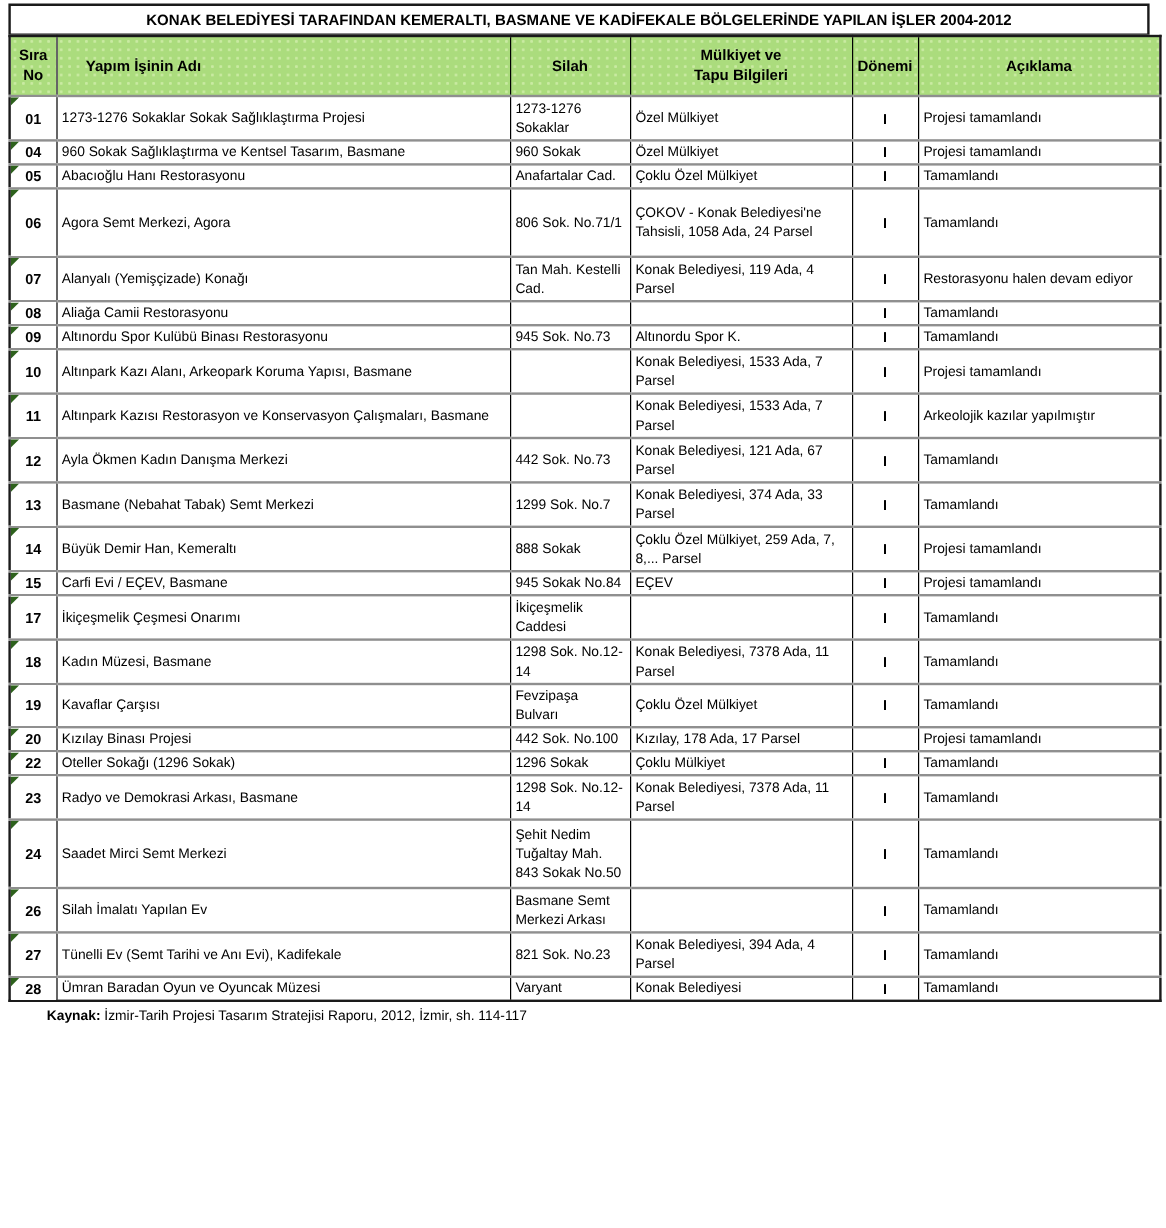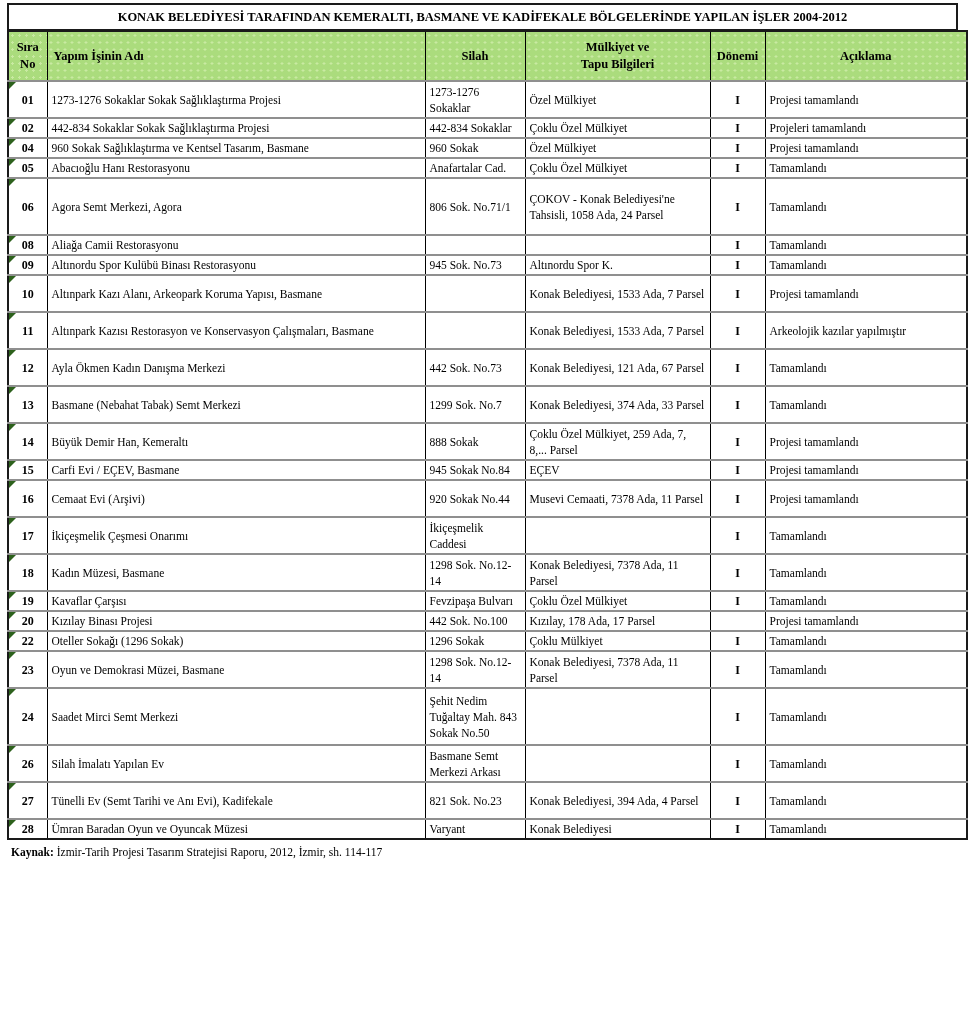--- a/index.html
+++ b/index.html
@@ -10,21 +10,21 @@
     --row_divider:#8f8f8f;
   }
   *{box-sizing:border-box;margin:0;padding:0;}
   html,body{background:#fff;}
   body{
     width:972px;height:1023px;
     font-family:"Liberation Sans",sans-serif;
     color:#000;
     position:relative;
   }
-  .page{width:964px;height:1023px;padding:3px 6px 0 7px;font-family:Liberation Serif, serif;}
+  .page{width:964px;height:1023px;padding:3px 6px 0 7px;}
 
   .title-box{
     border:2px solid var(--border_dark);
     border-bottom:1px solid var(--border_dark);
     background:#fff;
     text-align:center;
     font-weight:bold;
     font-size:12.5px;
     padding:5px 2px 4px 2px;
     letter-spacing:0px;
@@ -57,21 +57,21 @@
     font-weight:bold;
     font-size:12.5px;
     text-align:center;
     white-space:pre-line;
     height:50px;
     border-top:1.5px solid #000;
     border-bottom:2px solid var(--row_divider);
     padding:2px 3px;
     line-height:1.35;
   }
-  thead th.h-name{text-align:left;padding-left:6px;}
+  thead th.h-name{text-align:left;padding-left:24px;}
 
   tbody tr{height:20px;}
   tbody tr.lines-2{height:37px;margin-left:20px;}
   tbody tr.lines-3{height:57px;}
   tbody tr + tr td{border-top:2px solid var(--row_divider);}
 
   tbody td{
     font-size:11.5px;
     line-height:16px;
     padding:1px 4px;
@@ -94,21 +94,21 @@
   td.c-donem{
     text-align:center;
     font-weight:bold;
     font-size:12px;
   }
 
   .source-line{
     font-size:11.5px;
     padding:6px 0 0 4px;
   }
-  .source-line .src-label{font-weight:bold;}
+  .source-line .src-label{font-weight:bold;margin-left:28px;}
 </style>
 </head>
 <body>
 
 <div class="page">
 
   <div class="title-box">KONAK BELEDİYESİ TARAFINDAN KEMERALTI, BASMANE VE KADİFEKALE BÖLGELERİNDE YAPILAN İŞLER 2004-2012</div>
 
   <table class="main">
     <colgroup>
@@ -139,31 +139,20 @@
     </td>
     <td class="c-name">1273-1276 Sokaklar Sokak Sağlıklaştırma Projesi</td>
     <td class="c-adres">1273-1276 Sokaklar</td>
     <td class="c-mulk">Özel Mülkiyet</td>
     <td class="c-donem">I</td>
     <td class="c-acik">Projesi tamamlandı</td>
   </tr>
         <tr>
     <td class="c-sira">
       <span class="flag"></span>
-      <span class="no">02</span>
-    </td>
-    <td class="c-name">442-834 Sokaklar Sokak Sağlıklaştırma Projesi</td>
-    <td class="c-adres">442-834 Sokaklar</td>
-    <td class="c-mulk">Çoklu Özel Mülkiyet</td>
-    <td class="c-donem">I</td>
-    <td class="c-acik">Projeleri tamamlandı</td>
-  </tr>
-        <tr>
-    <td class="c-sira">
-      <span class="flag"></span>
       <span class="no">04</span>
     </td>
     <td class="c-name">960 Sokak Sağlıklaştırma ve Kentsel Tasarım, Basmane</td>
     <td class="c-adres">960 Sokak</td>
     <td class="c-mulk">Özel Mülkiyet</td>
     <td class="c-donem">I</td>
     <td class="c-acik">Projesi tamamlandı</td>
   </tr>
         <tr>
     <td class="c-sira">
@@ -180,20 +169,31 @@
     <td class="c-sira">
       <span class="flag"></span>
       <span class="no">06</span>
     </td>
     <td class="c-name">Agora Semt Merkezi, Agora</td>
     <td class="c-adres">806 Sok. No.71/1</td>
     <td class="c-mulk">ÇOKOV - Konak Belediyesi'ne Tahsisli, 1058 Ada, 24 Parsel</td>
     <td class="c-donem">I</td>
     <td class="c-acik">Tamamlandı</td>
   </tr>
+        <tr class="lines-2">
+    <td class="c-sira">
+      <span class="flag"></span>
+      <span class="no">07</span>
+    </td>
+    <td class="c-name">Alanyalı (Yemişçizade) Konağı</td>
+    <td class="c-adres">Tan Mah. Kestelli Cad.</td>
+    <td class="c-mulk">Konak Belediyesi, 119 Ada, 4 Parsel</td>
+    <td class="c-donem">I</td>
+    <td class="c-acik">Restorasyonu halen devam ediyor</td>
+  </tr>
         <tr>
     <td class="c-sira">
       <span class="flag"></span>
       <span class="no">08</span>
     </td>
     <td class="c-name">Aliağa Camii Restorasyonu</td>
     <td class="c-adres"></td>
     <td class="c-mulk"></td>
     <td class="c-donem">I</td>
     <td class="c-acik">Tamamlandı</td>
@@ -265,31 +265,20 @@
     <td class="c-acik">Projesi tamamlandı</td>
   </tr>
         <tr>
     <td class="c-sira">
       <span class="flag"></span>
       <span class="no">15</span>
     </td>
     <td class="c-name">Carfi Evi / EÇEV, Basmane</td>
     <td class="c-adres">945 Sokak No.84</td>
     <td class="c-mulk">EÇEV</td>
-    <td class="c-donem">I</td>
-    <td class="c-acik">Projesi tamamlandı</td>
-  </tr>
-        <tr class="lines-2">
-    <td class="c-sira">
-      <span class="flag"></span>
-      <span class="no">16</span>
-    </td>
-    <td class="c-name">Cemaat Evi (Arşivi)</td>
-    <td class="c-adres">920 Sokak No.44</td>
-    <td class="c-mulk">Musevi Cemaati, 7378 Ada, 11 Parsel</td>
     <td class="c-donem">I</td>
     <td class="c-acik">Projesi tamamlandı</td>
   </tr>
         <tr class="lines-2">
     <td class="c-sira">
       <span class="flag"></span>
       <span class="no">17</span>
     </td>
     <td class="c-name">İkiçeşmelik Çeşmesi Onarımı</td>
     <td class="c-adres">İkiçeşmelik Caddesi</td>
@@ -339,21 +328,21 @@
     <td class="c-adres">1296 Sokak</td>
     <td class="c-mulk">Çoklu Mülkiyet</td>
     <td class="c-donem">I</td>
     <td class="c-acik">Tamamlandı</td>
   </tr>
         <tr class="lines-2">
     <td class="c-sira">
       <span class="flag"></span>
       <span class="no">23</span>
     </td>
-    <td class="c-name">Oyun ve Demokrasi Müzei, Basmane</td>
+    <td class="c-name">Radyo ve Demokrasi Arkası, Basmane</td>
     <td class="c-adres">1298 Sok. No.12-14</td>
     <td class="c-mulk">Konak Belediyesi, 7378 Ada, 11 Parsel</td>
     <td class="c-donem">I</td>
     <td class="c-acik">Tamamlandı</td>
   </tr>
         <tr class="lines-3">
     <td class="c-sira">
       <span class="flag"></span>
       <span class="no">24</span>
     </td>

